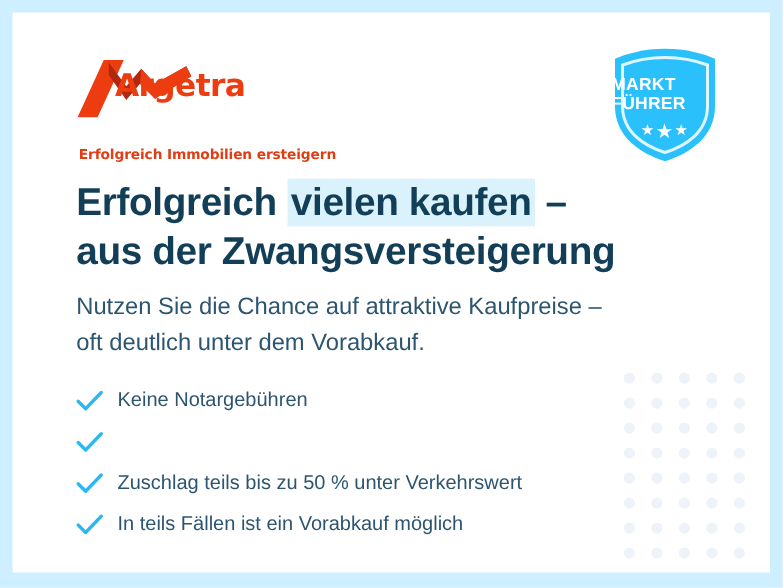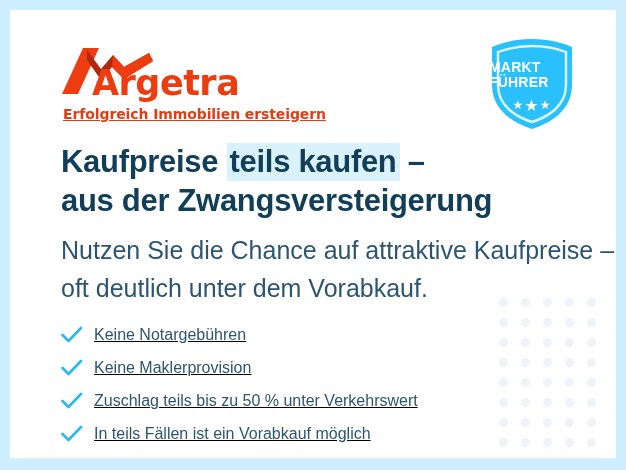--- a/index.html
+++ b/index.html
@@ -64,39 +64,38 @@
     height: 68px;
   }
   #logo-mark {
     position: absolute;
     left: 0;
     top: 0;
   }
   #logo-wordmark {
     position: absolute;
     left: 31px;
-    top: 18px;
+    top: 8px;
     font-family: "DejaVu Sans", sans-serif;
     font-weight: bold;
-    font-size: 35px;
+    font-size: 25px;
     letter-spacing: -0.5px;
     color: #ec3c10;
     line-height: 1;
   }
   #logo-tagline {
     position: absolute;
     left: 2px;
-    top: 58px;
+    top: 69px;
     font-family: "DejaVu Sans", sans-serif;
     font-weight: bold;
-    font-size: 14px;
+    font-size: 11px;
     letter-spacing: -0.1px;
     color: #e23c12;
     white-space: nowrap;
-    text-decoration: underline;
   }
 
   
   #badge {
     position: absolute;
     right: 41px;
     top: 28px;
     width: 86px;
     height: 92px;
   }
@@ -150,35 +149,34 @@
   }
 
   
   #subheadline {
     position: absolute;
     left: 51px;
     top: 222px;
     margin: 0;
     font-family: "Liberation Sans", sans-serif;
     font-weight: normal;
-    font-size: 25px;
+    font-size: 19px;
     line-height: 1.5;
     color: #2d5570;
     white-space: nowrap;
   }
 
   
   #benefits {
     position: absolute;
     left: 51px;
-    top: 310px;
+    top: 296px;
     margin: 0;
     padding: 0;
     list-style: none;
-    text-decoration: underline;
   }
   #benefits li {
     display: flex;
     align-items: center;
     height: 30px;
     margin-bottom: 3px;
   }
   #benefits .check-icon {
     flex: 0 0 auto;
     width: 22px;
@@ -265,21 +263,21 @@
       <div id="badge-text">
         <span id="badge-line1">MARKT</span>
         <span id="badge-line2">FÜHRER</span>
       </div>
       <div id="badge-stars">
         <span>★</span><span class="star-big">★</span><span>★</span>
       </div>
     </div>
 
     <h1 id="headline">
-      <span><span>Kaufpreise </span><span class="hl-highlight">teils kaufen</span><span> –</span></span><br>
+      <span><span>Erfolgreich </span><span class="hl-highlight">vielen kaufen</span><span> –</span></span><br>
       <span>aus der Zwangsversteigerung</span>
     </h1>
 
     <p id="subheadline">
       <span>Nutzen Sie die Chance auf attraktive Kaufpreise –</span><br>
       <span>oft deutlich unter dem Vorabkauf.</span>
     </p>
 
     <ul id="benefits">
       <li>
@@ -289,21 +287,20 @@
             </svg>
         </span>
         <span class="benefit-text">Keine Notargebühren</span>
       </li>
       <li>
         <span class="check-icon">
           <svg width="22" height="18" viewBox="0 0 22 18" xmlns="http://www.w3.org/2000/svg">
               <polyline points="1.5,9 7.5,15 20,2" fill="none" stroke="#2bb8f0" stroke-width="2.6" stroke-linecap="round" stroke-linejoin="round"></polyline>
             </svg>
         </span>
-        <span class="benefit-text">Keine Maklerprovision</span>
       </li>
       <li>
         <span class="check-icon">
           <svg width="22" height="18" viewBox="0 0 22 18" xmlns="http://www.w3.org/2000/svg">
               <polyline points="1.5,9 7.5,15 20,2" fill="none" stroke="#2bb8f0" stroke-width="2.6" stroke-linecap="round" stroke-linejoin="round"></polyline>
             </svg>
         </span>
         <span class="benefit-text">Zuschlag teils bis zu 50 % unter Verkehrswert</span>
       </li>
       <li>

